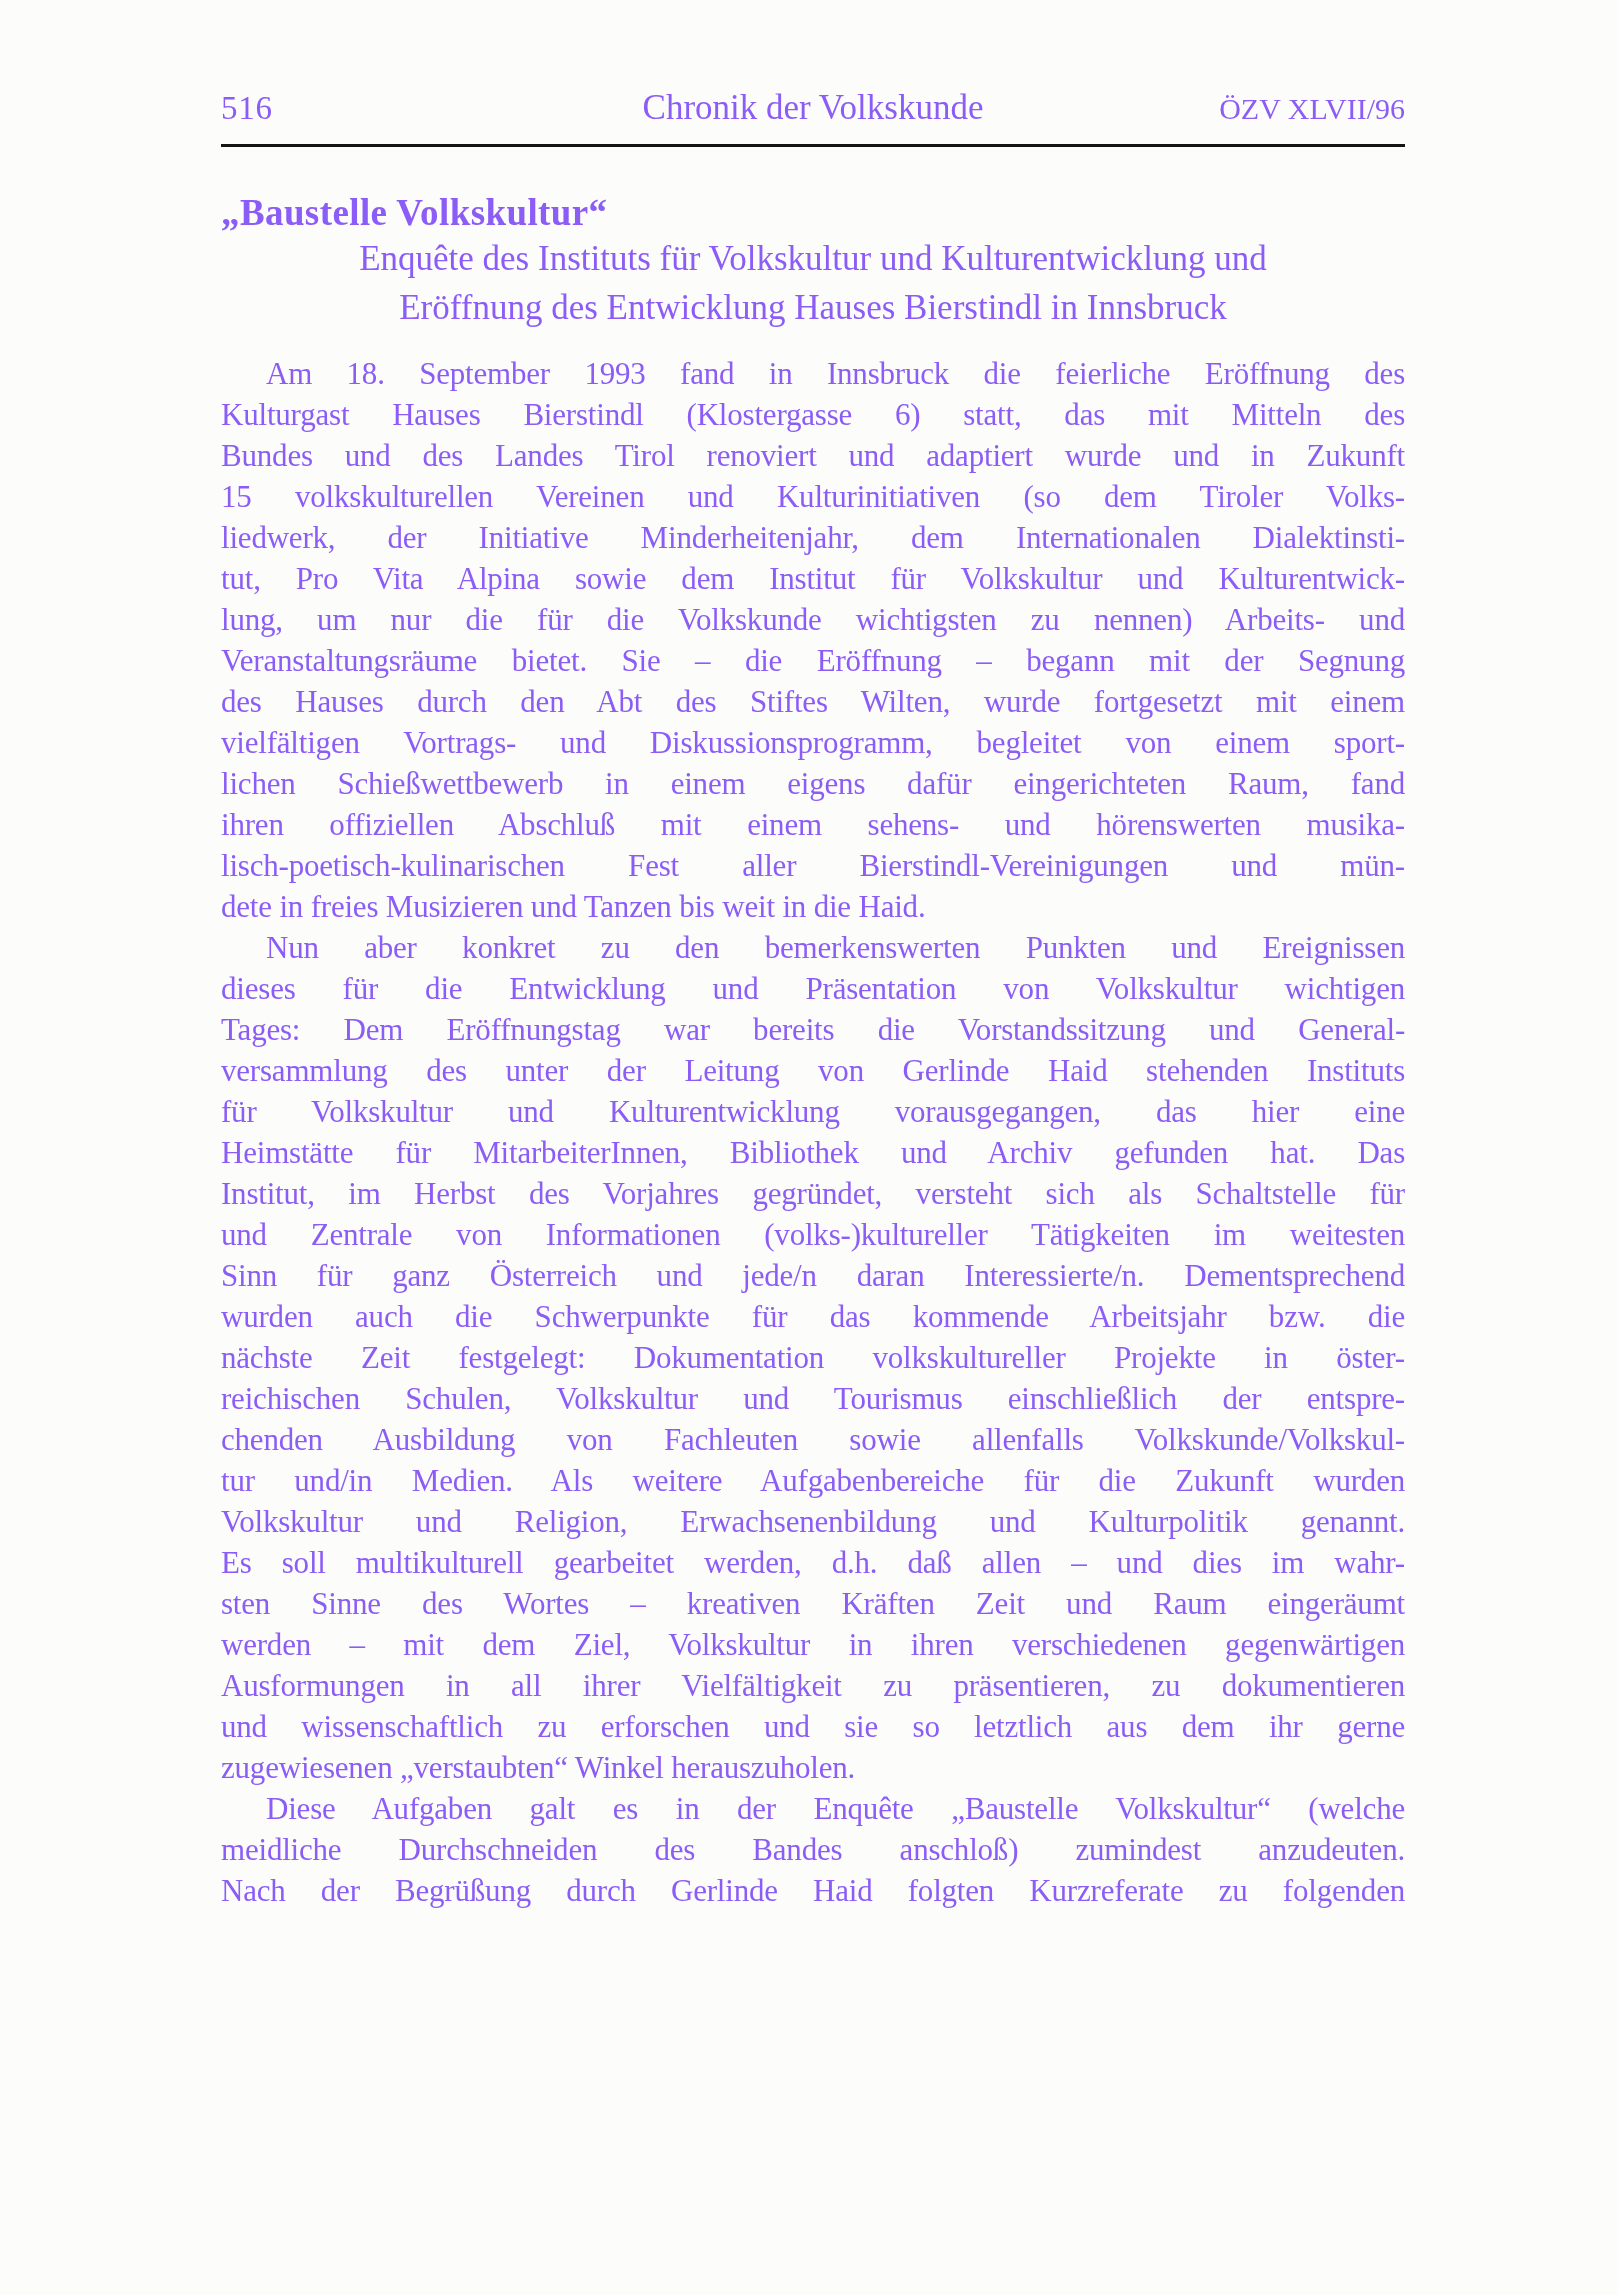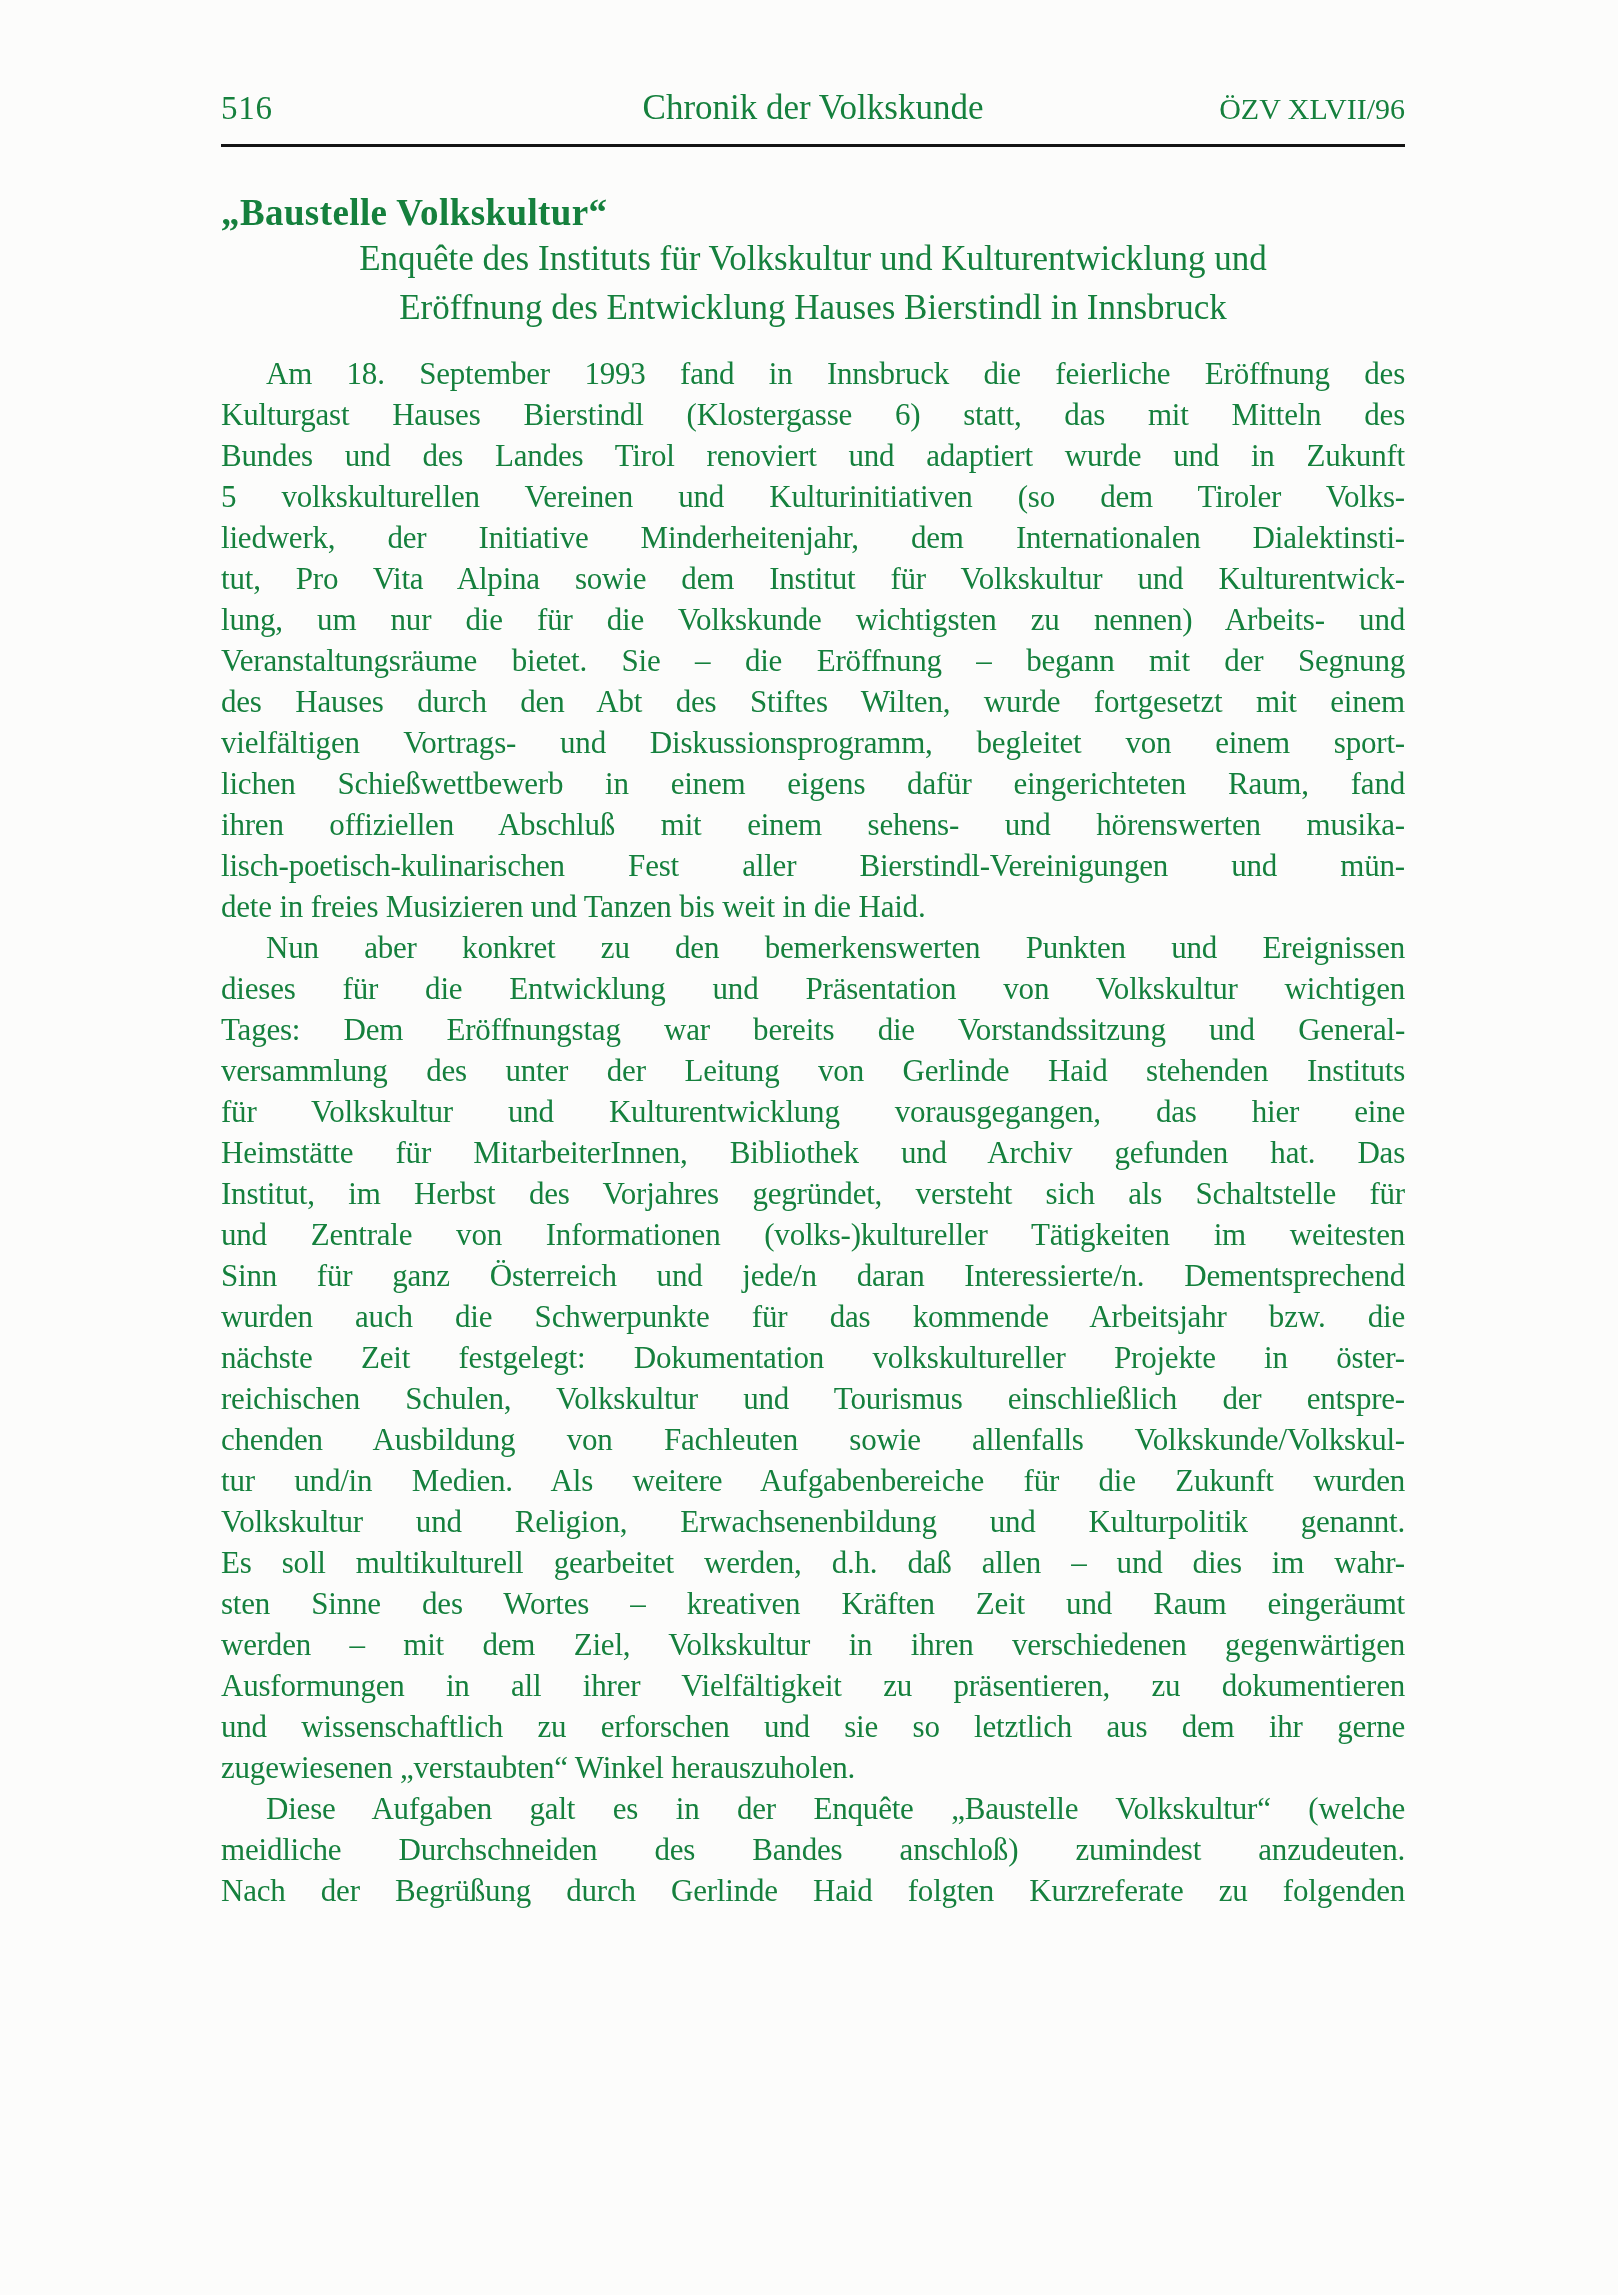--- a/index.html
+++ b/index.html
@@ -5,21 +5,21 @@
   html, body {
     margin: 0;
     padding: 0;
     background: #ffffff;
   }
   .page {
     position: relative;
     width: 1618px;
     height: 2295px;
     background: #fcfcfb;
-    color: #15803d;
+    color: #8b5cf6;
     font-family: "Liberation Serif", "DejaVu Serif", serif;
     overflow: hidden;
   }
   .content {
     position: absolute;
     left: 221px;
     top: 0;
     width: 1184px;
   }
   .header {
@@ -94,21 +94,21 @@
     <div class="subtitle">
       <div>Enquête des Instituts für Volkskultur und Kulturentwicklung und</div>
       <div>Eröffnung des Entwicklung Hauses Bierstindl in Innsbruck</div>
     </div>
 
     <div class="body">
         <div class="paragraph">
           <div class="line first">Am 18. September 1993 fand in Innsbruck die feierliche Eröffnung des</div>
           <div class="line">Kulturgast Hauses Bierstindl (Klostergasse 6) statt, das mit Mitteln des</div>
           <div class="line">Bundes und des Landes Tirol renoviert und adaptiert wurde und in Zukunft</div>
-          <div class="line">5 volkskulturellen Vereinen und Kulturinitiativen (so dem Tiroler Volks-</div>
+          <div class="line">15 volkskulturellen Vereinen und Kulturinitiativen (so dem Tiroler Volks-</div>
           <div class="line">liedwerk, der Initiative Minderheitenjahr, dem Internationalen Dialektinsti-</div>
           <div class="line">tut, Pro Vita Alpina sowie dem Institut für Volkskultur und Kulturentwick-</div>
           <div class="line">lung, um nur die für die Volkskunde wichtigsten zu nennen) Arbeits- und</div>
           <div class="line">Veranstaltungsräume bietet. Sie – die Eröffnung – begann mit der Segnung</div>
           <div class="line">des Hauses durch den Abt des Stiftes Wilten, wurde fortgesetzt mit einem</div>
           <div class="line">vielfältigen Vortrags- und Diskussionsprogramm, begleitet von einem sport-</div>
           <div class="line">lichen Schießwettbewerb in einem eigens dafür eingerichteten Raum, fand</div>
           <div class="line">ihren offiziellen Abschluß mit einem sehens- und hörenswerten musika-</div>
           <div class="line">lisch-poetisch-kulinarischen Fest aller Bierstindl-Vereinigungen und mün-</div>
           <div class="line last">dete in freies Musizieren und Tanzen bis weit in die Haid.</div>

